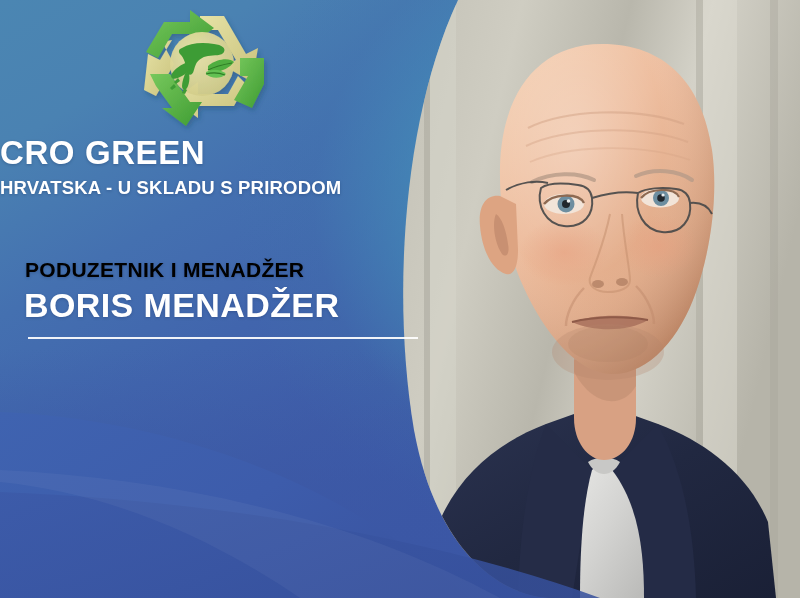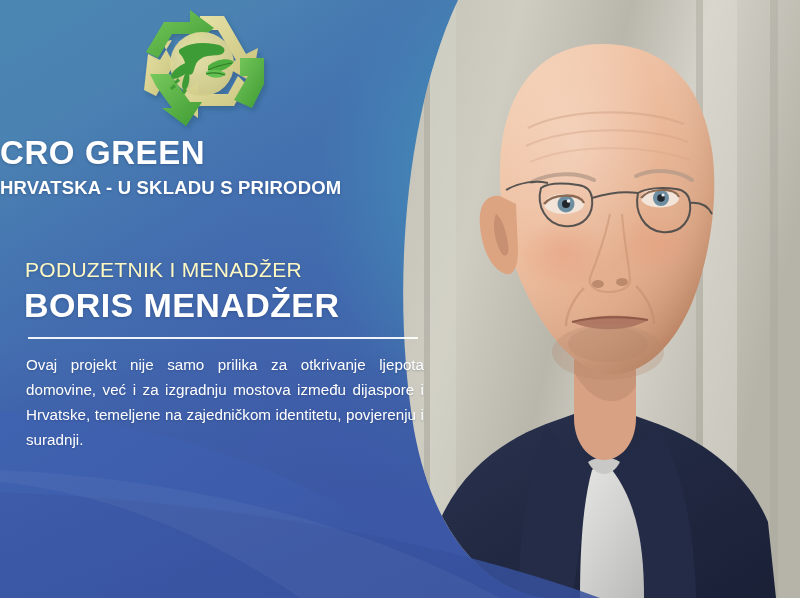--- a/index.html
+++ b/index.html
@@ -108,23 +108,23 @@
     letter-spacing: 0.2px;
     margin-top: 6px;
     text-shadow: 0 1px 3px rgba(20,40,80,0.30);
   }
 
   
   .role-line {
     position: absolute;
     left: 25px;
     top: 258px;
-    color: #fef9c3;
+    color: #000000;
     font-size: 21px;
-    font-weight: normal;
+    font-weight: bold;
     letter-spacing: 0.3px;
     text-shadow: 0 1px 3px rgba(20,40,80,0.28);
   }
   .person-name {
     position: absolute;
     left: 24px;
     top: 286px;
     color: #ffffff;
     font-size: 34px;
     font-weight: bold;
@@ -377,15 +377,14 @@
   </div>
 
   <div class="brand-block">
     <div class="brand-name">CRO GREEN</div>
     <div class="brand-tagline">HRVATSKA - U SKLADU S PRIRODOM</div>
   </div>
 
   <div class="role-line">PODUZETNIK I MENADŽER</div>
   <div class="person-name">BORIS MENADŽER</div>
   <div class="divider"></div>
-  <div class="quote">Ovaj projekt nije samo prilika za otkrivanje ljepota domovine, već i za izgradnju mostova između dijaspore i Hrvatske, temeljene na zajedničkom identitetu, povjerenju i suradnji.</div>
 
 </div>
 
 </body></html>

